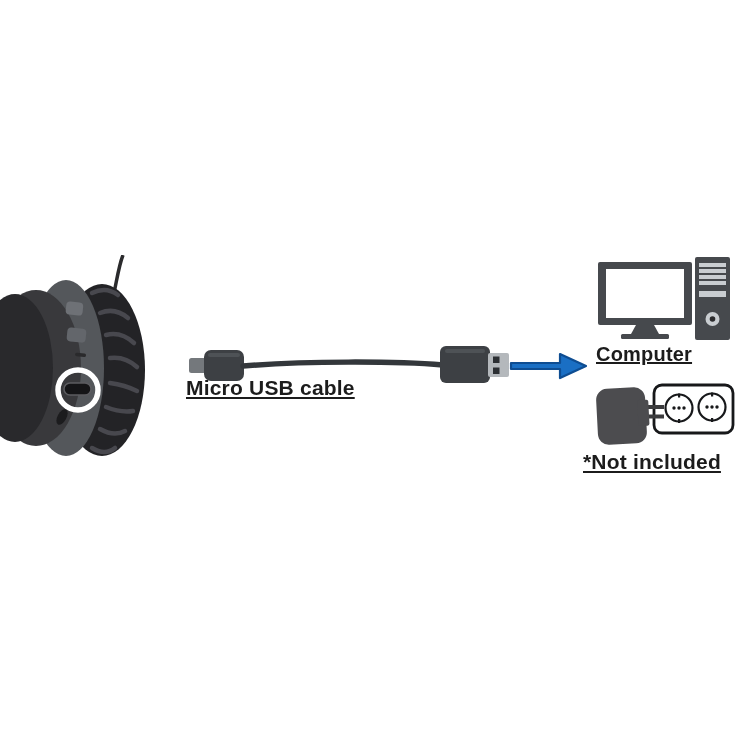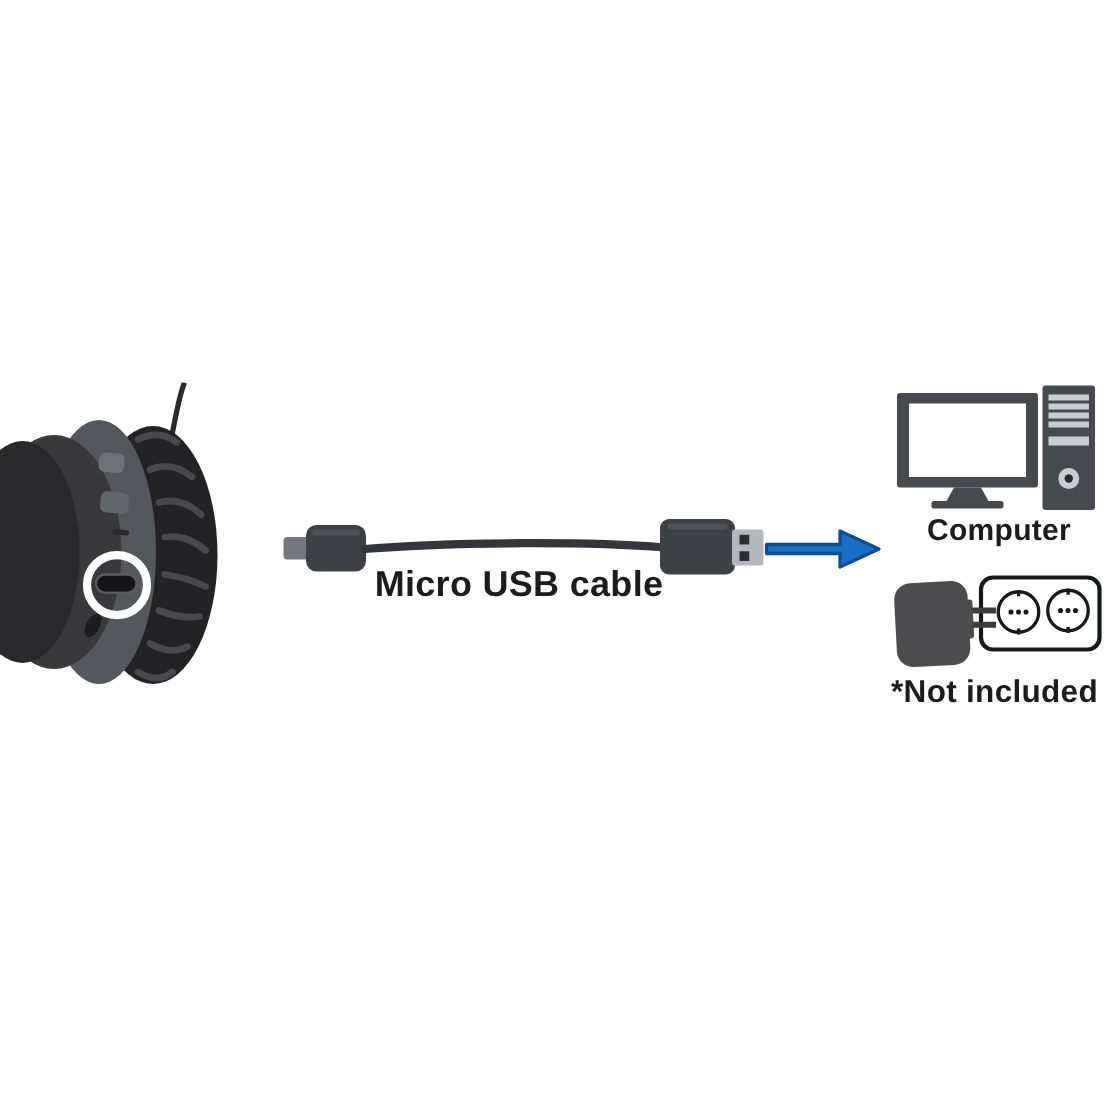--- a/index.html
+++ b/index.html
@@ -7,25 +7,25 @@
     position:relative;
     width:736px;height:736px;
     background:#ffffff;
     overflow:hidden;
     font-family:"Liberation Sans", sans-serif;
   }
   .abs{position:absolute;}
   .label{
     font-weight:700;
     color:#1c1c1c;
-    text-align:center;
     letter-spacing:0.2px;
     white-space:nowrap;
+    text-decoration:underline;
   }
-  #cable-label{left:196px;top:376px;width:300px;font-size:24px;}
+  #cable-label{left:186px;top:376px;width:300px;font-size:21px;}
   #computer-label{left:596px;top:343px;width:140px;font-size:20px;}
   #not-included-label{left:583px;top:450px;width:160px;font-size:21px;}
   svg{display:block;}
 </style>
 </head>
 <body>
 
 <div id="canvas">
 
   <svg class="abs" style="left:0;top:255px" width="165" height="235" viewBox="0 0 165 235">

